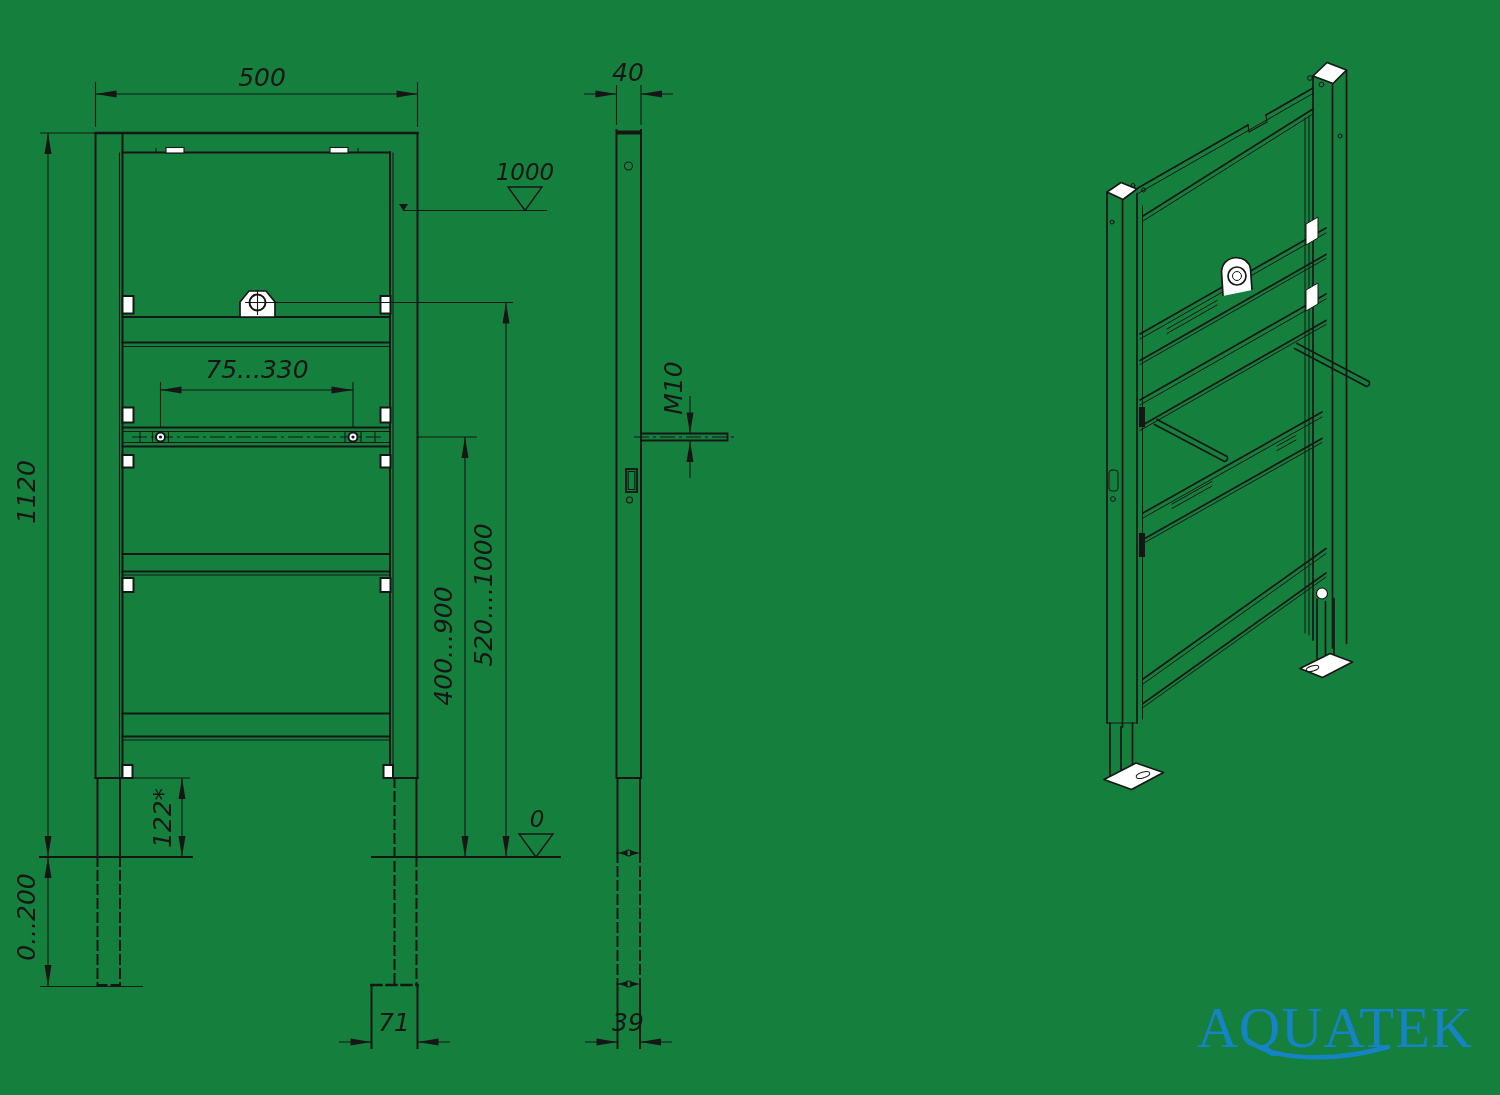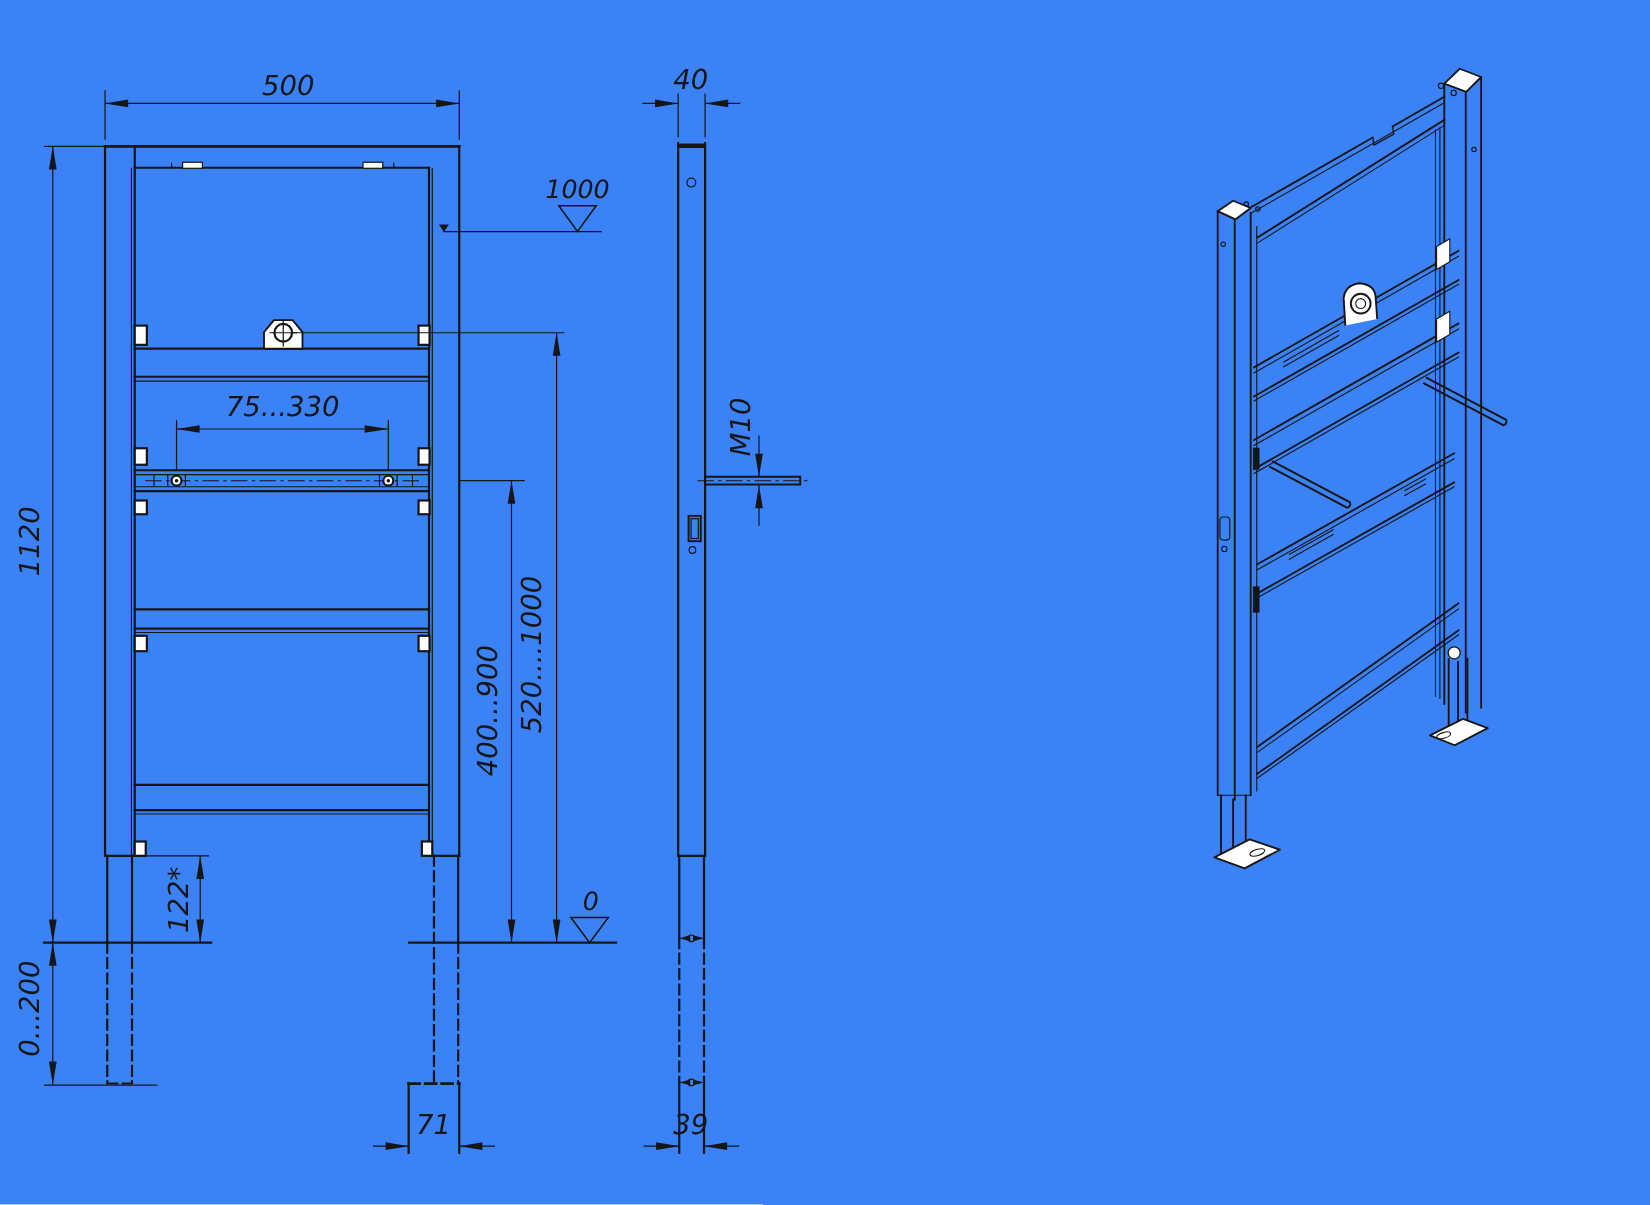--- a/index.html
+++ b/index.html
@@ -1,16 +1,16 @@
 <!DOCTYPE html>
 <html><head>
 <meta charset="utf-8">
 <style>
   html,body{margin:0;padding:0;background:#fff;}
-  .canvas{position:relative;width:1500px;height:1095px;background:#3b82f6;overflow:hidden;
+  .canvas{position:relative;width:1500px;height:1095px;background:#15803d;overflow:hidden;
           font-family:"DejaVu Sans",sans-serif;}
   svg{position:absolute;left:0;top:0;}
   
   .ol{stroke:#161616;stroke-width:2;fill:none;stroke-linecap:square;}
   .o25{stroke-width:2.5;}
   .tn{stroke:#161616;stroke-width:1.1;fill:none;}
   .iso{stroke:#161616;stroke-width:1.7;fill:none;stroke-linejoin:round;stroke-linecap:round;}
   .isow{stroke:#161616;stroke-width:1.7;fill:#fff;stroke-linejoin:round;}
   .dsh{stroke-dasharray:9 5;}
   .dshb{stroke-dasharray:10 5;stroke-width:2.5;}
@@ -237,13 +237,19 @@
     <path class="isow" d="M1300,668.5 L1330,653.5 L1352.5,662 L1322.5,677.5 Z"></path>
     <ellipse class="iso" cx="1312.5" cy="668.5" rx="6.5" ry="2.6" transform="rotate(-17 1312.5 668.5)" style="stroke-width:1"></ellipse>
 
     <path class="iso" d="M1107,723 H1137" style="stroke-width:1"></path>
     <path class="iso" d="M1110,723 V781 M1121,726.5 V785 M1132.5,723 V780"></path>
     <path class="isow" d="M1104,779.5 L1136,763 L1163.5,772.5 L1131.5,789.5 Z"></path>
     <ellipse class="iso" cx="1143" cy="775" rx="7" ry="2.8" transform="rotate(-17 1143 775)" style="stroke-width:1"></ellipse>
   </g>
 </svg>
 
+<div class="logo-box">
+  <svg width="300" height="62" viewBox="0 0 300 62">
+    <text class="logo-text" x="150" y="47" fill="#1583c5">AQUATEK</text>
+    <path d="M64,41 C88,60 146,63 203,47" fill="none" stroke-width="4.5" stroke-linecap="round" stroke="#1583c5"></path>
+  </svg>
 </div>
+</div>
 
 </body></html>

